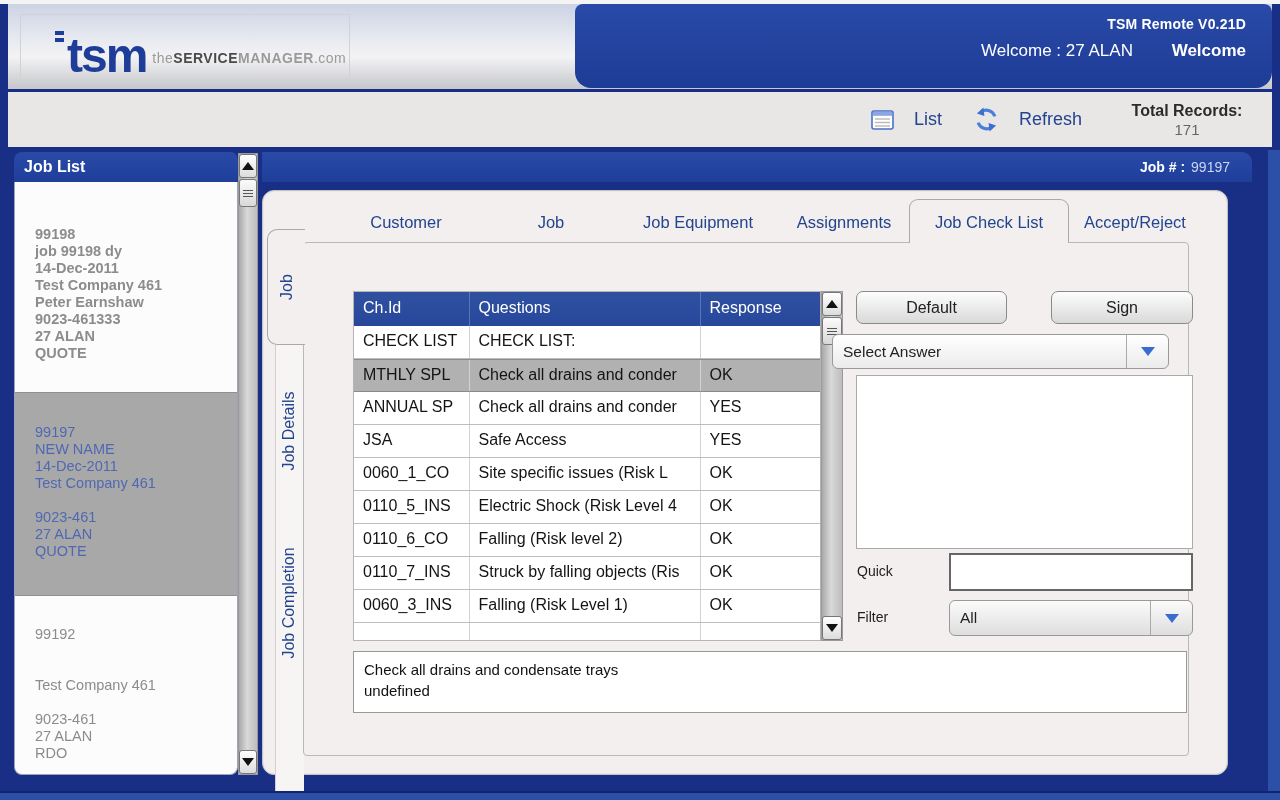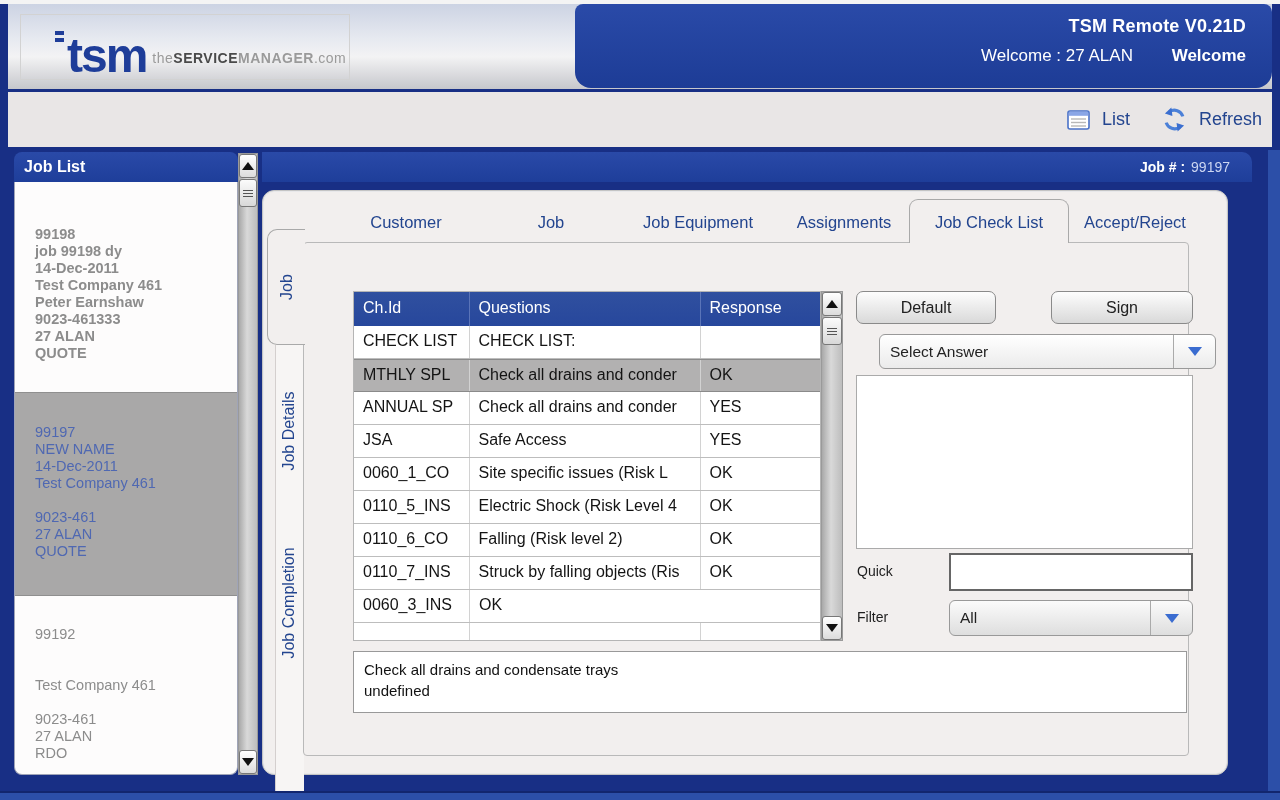--- a/index.html
+++ b/index.html
@@ -17,28 +17,28 @@
   .logo-box { position:absolute; left:12px; top:10px; width:330px; height:66px;
               border:1px solid #d2d2d2; display:flex; align-items:flex-end; padding:0 0 4px 34px; }
   .logo-mark { display:inline-block; width:9px; margin:0 3px 30px 0; }
   .logo-mark i { display:block; height:4px; background:#1e3d99; margin-bottom:3px; }
   .logo-tsm { font-size:48px; font-weight:bold; color:#1e3d99; letter-spacing:-2px; line-height:0.8; }
   .logo-domain { font-size:14px; margin:0 0 9px 6px; color:#9a9a9a; letter-spacing:0.5px; }
   .logo-domain b.d1 { color:#4a4a4a; } .logo-domain b.d2 { color:#9a9a9a; }
   .blue-panel { position:absolute; right:0; top:0; width:697px; height:84px;
                 background:linear-gradient(180deg,#2a4aa8,#1d3c96); border-radius:8px 8px 16px 16px;
                 color:#fff; padding:12px 26px 0 0; text-align:right; }
-  .app-title { font-size:18px; font-weight:bold; letter-spacing:0.2px; }
+  .app-title { font-size:14px; font-weight:bold; letter-spacing:0.2px; }
   .welcome-row { margin-top:9px; font-size:17px; }
   .logout { font-weight:bold; margin-left:34px; cursor:pointer; }
 
   
   .toolbar { position:absolute; left:8px; right:8px; top:92px; height:55px; background:#e9e6e6;
              display:flex; align-items:center; justify-content:flex-end; gap:14px; padding-right:10px; }
-  .tool-item { display:flex; align-items:center; gap:12px; font-size:18px; color:#23458f; cursor:pointer; }
+  .tool-item { display:flex; align-items:center; gap:20px; font-size:18px; color:#23458f; cursor:pointer; }
   .tool-item + .tool-item { margin-left:18px; }
   .total-records { width:150px; text-align:center; margin-left:16px; line-height:19px; }
   .tr-label { font-size:16px; font-weight:bold; color:#2b2b2b; }
   .tr-value { font-size:15px; color:#666; }
 
   
   .main { position:absolute; left:0; top:152px; width:1280px; height:636px; display:flex; }
 
   
   .sidebar { position:absolute; left:14px; top:0; width:224px; height:623px; display:flex; flex-direction:column; }
@@ -99,28 +99,28 @@
   .trow { display:flex; height:33px; background:#fff; border-bottom:1px solid #bdbdbd; font-size:16px; color:#141414; cursor:pointer; }
   .trow div { padding:6px 0 0 9px; border-right:1px solid #d2d2d2; white-space:nowrap; overflow:hidden; }
   .trow.sel { background:#b2b1b1; border-top:1px solid #8a8a8a; border-bottom:1px solid #8a8a8a; }
   .c-id { width:116px; } .c-q { width:232px; } .c-r { width:120px; border-right:none !important; }
   .sb-table { left:558px; top:100px; width:22px; height:350px; z-index:2; }
 
   
   .btn { position:absolute; height:33px; background:linear-gradient(180deg,#fdfdfd,#d9d9d9);
          border:1.5px solid #8a8a8a; border-radius:7px; font-size:16px; color:#222;
          display:flex; align-items:center; justify-content:center; cursor:pointer; z-index:2; }
-  .btn-default { left:593px; top:100px; width:140px; }
+  .btn-default { left:593px; top:100px; width:151px; }
   .btn-sign    { left:788px; top:100px; width:142px;text-align:center; }
   .combo { position:absolute; border:1.5px solid #999; border-radius:6px; display:flex; align-items:center;
            font-size:15.5px; color:#222; cursor:pointer; z-index:2; overflow:hidden; }
   .combo .txt { flex:1; padding-left:10px; }
   .combo .arrow-seg { width:42px; align-self:stretch; border-left:1px solid #aaa; display:flex; align-items:center; justify-content:center; }
   .arr-down { width:0; height:0; border-left:7px solid transparent; border-right:7px solid transparent; border-top:9px solid #3a6cd0; }
-  .combo-answer { left:616px; top:143px; width:337px; height:35px; background:linear-gradient(180deg,#ffffff,#ebebeb); }
+  .combo-answer { left:569px; top:143px; width:337px; height:35px; background:linear-gradient(180deg,#ffffff,#ebebeb); }
   .notes-box { position:absolute; left:593px; top:184px; width:337px; height:174px; background:#fff; border:1px solid #aaa; z-index:2; }
   .field-label { position:absolute; font-size:14px; color:#1d1d1d; z-index:2; }
   .lbl-quick  { left:594px; top:372px; }
   .lbl-filter { left:594px; top:418px; }
   .quick-input { position:absolute; left:686px; top:362px; width:244px; height:38px; background:#fff;
                  border:2px solid #666; font-size:15px; padding:0 8px; z-index:2; }
   .combo-filter { left:686px; top:409px; width:244px; height:36px; background:linear-gradient(180deg,#fbfbfb,#dedede); }
 
   
   .detail-box { position:absolute; left:90px; top:460px; width:834px; height:62px; background:#fff;
@@ -166,20 +166,24 @@
     <span>List</span>
   </div>
   <div class="tool-item">
     <svg class="icon-refresh" viewBox="0 0 24 24">
       <path d="M20 9 A 8.5 8.5 0 0 0 7 4.6" fill="none" stroke="#4b80d8" stroke-width="3"></path>
       <polygon points="9,0.5 2.8,6.2 10,8.6" fill="#3b6fd0"></polygon>
       <path d="M4 15 A 8.5 8.5 0 0 0 17 19.4" fill="none" stroke="#4b80d8" stroke-width="3"></path>
       <polygon points="15,23.5 21.2,17.8 14,15.4" fill="#3b6fd0"></polygon>
     </svg>
     <span>Refresh</span>
+  </div>
+  <div class="total-records">
+    <div class="tr-label">Total Records:</div>
+    <div class="tr-value">171</div>
   </div>
 </div>
 
 <div class="main">
 
   <div class="sidebar">
     <div class="sidebar-head">Job List</div>
     <div class="sidebar-body">
       <div class="job-item j0">99198
 job 99198 dy
@@ -287,20 +291,21 @@
             <div class="c-q">Falling (Risk level 2)</div>
             <div class="c-r">OK</div>
           </div>
         <div class="trow">
             <div class="c-id">0110_7_INS</div>
             <div class="c-q">Struck by falling objects (Ris</div>
             <div class="c-r">OK</div>
           </div>
         <div class="trow">
             <div class="c-id">0060_3_INS</div>
+            <div class="c-q">Falling (Risk Level 1)</div>
             <div class="c-r">OK</div>
           </div>
         <div class="trow">
             <div class="c-id"></div>
             <div class="c-q"></div>
             <div class="c-r"></div>
           </div>
       </div>
 
       <div class="vscroll sb-table">

